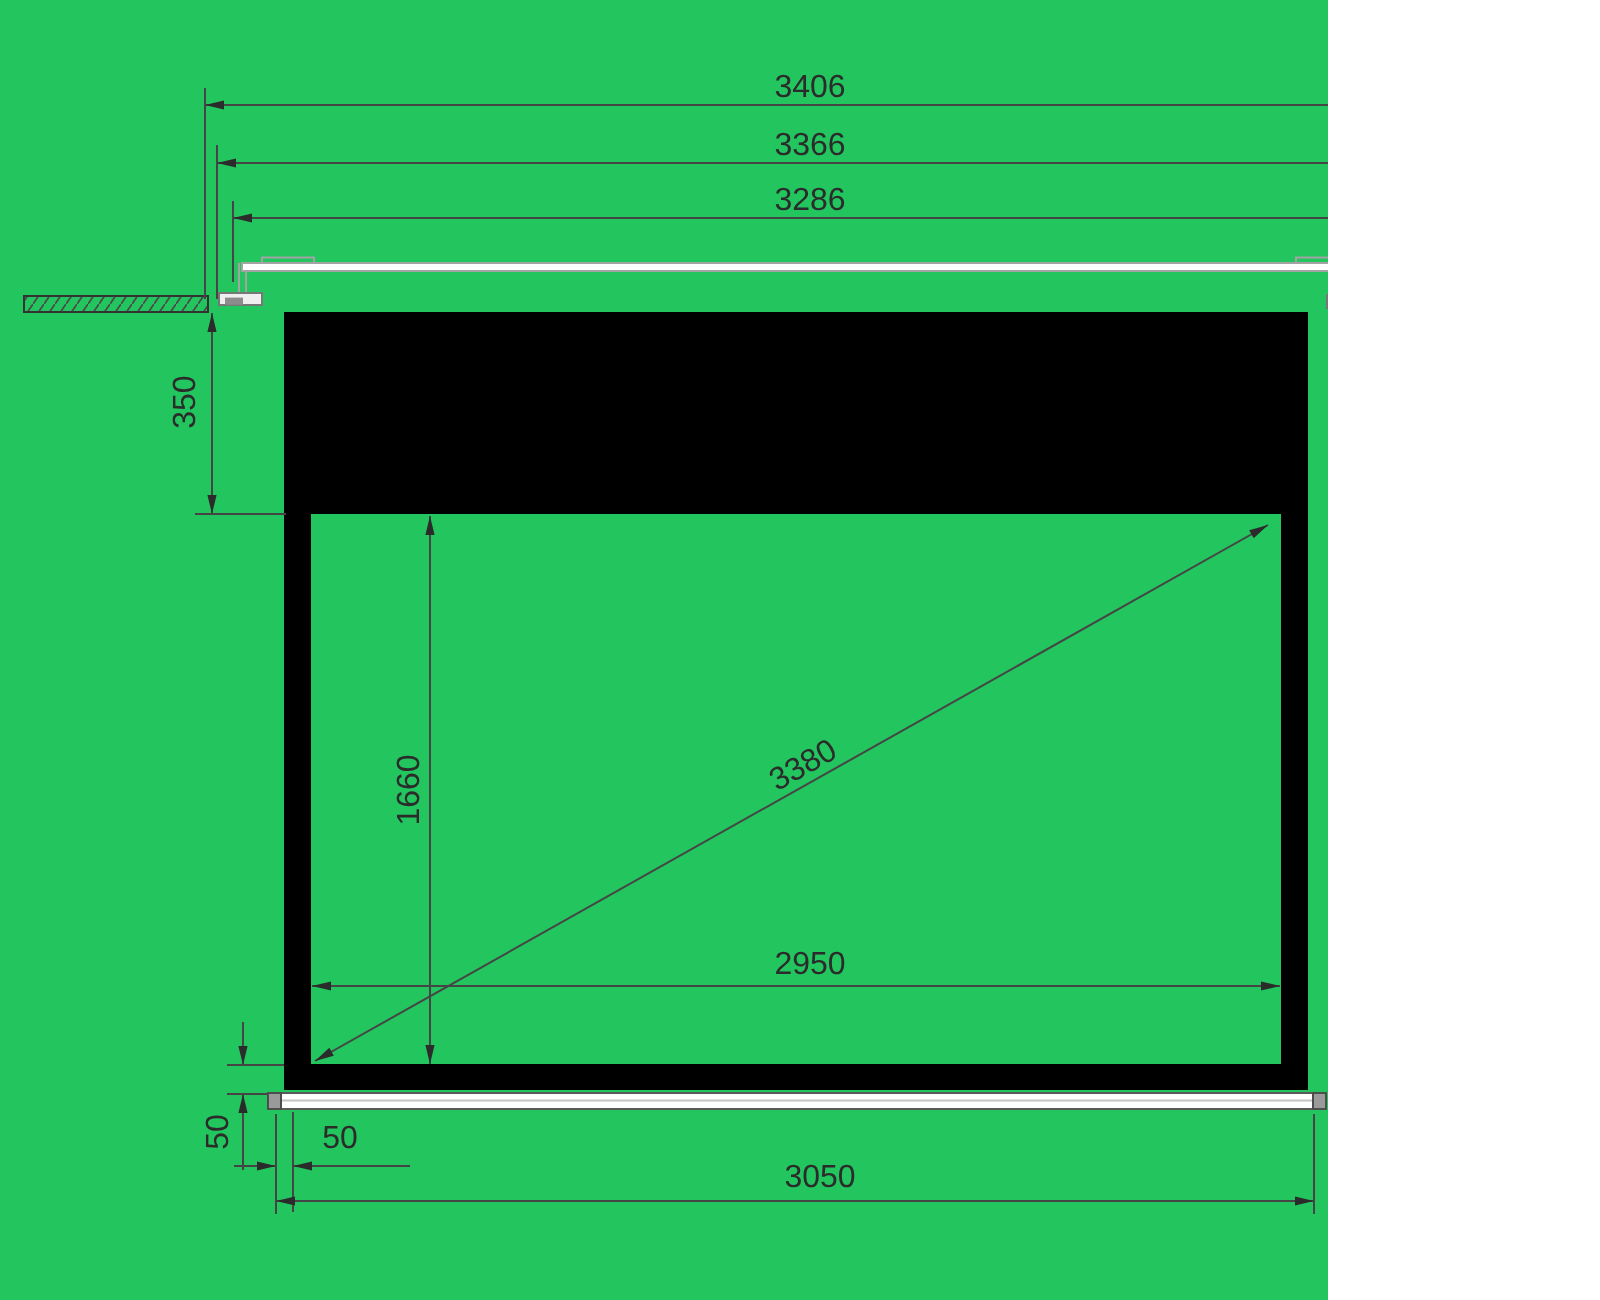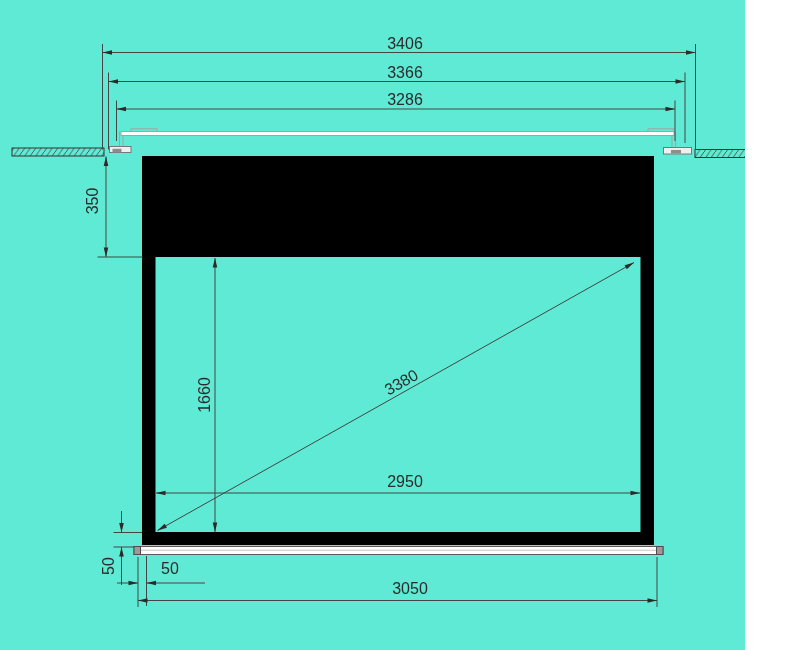--- a/index.html
+++ b/index.html
@@ -1,16 +1,16 @@
 <!DOCTYPE html>
 <html><head>
 <meta charset="utf-8">
 <style>
   html,body{margin:0;padding:0;background:#ffffff;}
-  .stage{position:relative;width:745px;height:650px;background:#5eead4;overflow:hidden;}
+  .stage{position:relative;width:664px;height:650px;background:#22c55e;overflow:hidden;}
   svg{display:block;}
   svg text{font:16px "Liberation Sans","DejaVu Sans",sans-serif;text-anchor:middle;stroke:none;}
   .ln{fill:none;stroke-width:1;}
   .ar{stroke:none;}
 </style>
 </head>
 <body>
 
 <div class="stage">
 <svg width="800" height="650" viewBox="0 0 800 650">

